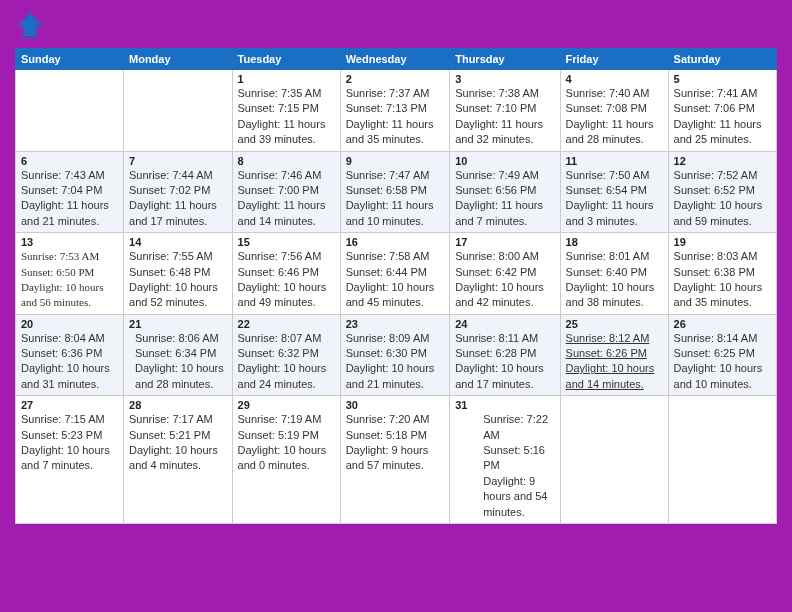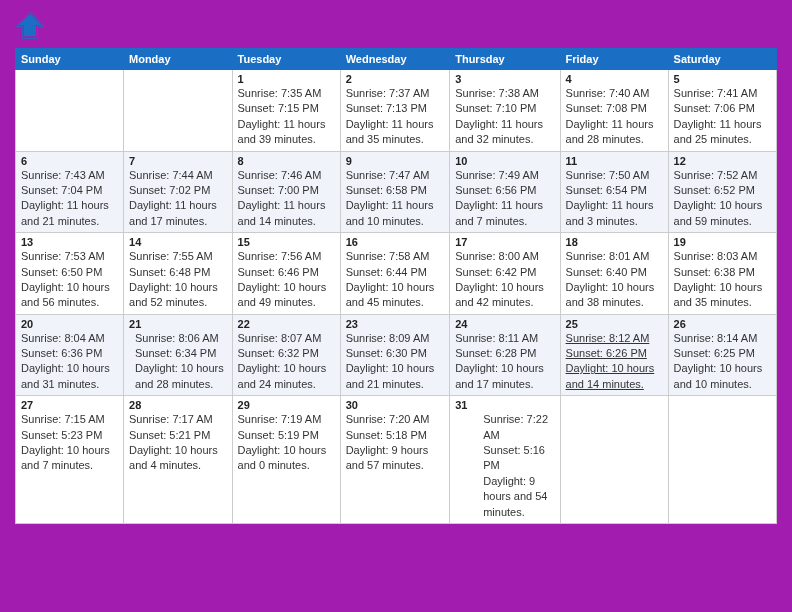--- a/index.html
+++ b/index.html
@@ -203,21 +203,21 @@
           <td>
             <span class="day-number">12</span>
             <div class="day-info" style="white-space: pre-line;">Sunrise: 7:52 AM
 Sunset: 6:52 PM
 Daylight: 10 hours and 59 minutes.</div>
           </td>
         </tr>
         <tr>
           <td>
             <span class="day-number">13</span>
-            <div class="day-info" style="white-space: pre-line;">Sunrise: 7:53 AM
+            <div class="day-info" style="white-space: pre-line; font-family: Liberation Serif, serif;">Sunrise: 7:53 AM
 Sunset: 6:50 PM
 Daylight: 10 hours and 56 minutes.</div>
           </td>
           <td>
             <span class="day-number">14</span>
             <div class="day-info" style="white-space: pre-line;">Sunrise: 7:55 AM
 Sunset: 6:48 PM
 Daylight: 10 hours and 52 minutes.</div>
           </td>
           <td>

